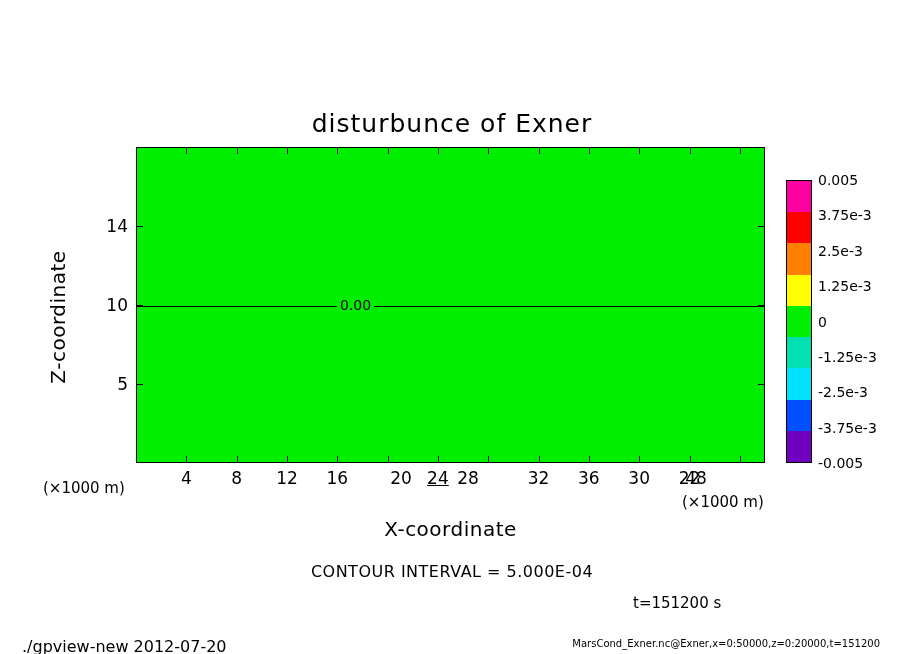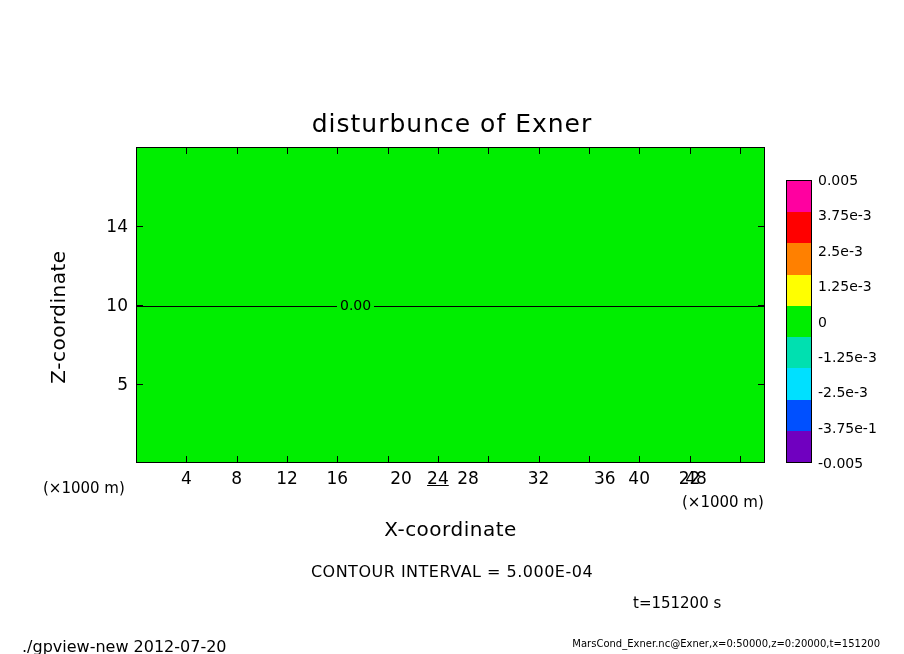--- a/index.html
+++ b/index.html
@@ -191,24 +191,24 @@
     <div class="tick-x-top" style="left: 437.92px; top: 147px;"></div>
     <div class="xlabel" style="left: 437.92px; text-decoration: underline;">24</div>
     <div class="tick-x-bottom" style="left: 488.24px; top: 456px;"></div>
     <div class="tick-x-top" style="left: 488.24px; top: 147px;"></div>
     <div class="xlabel" style="left: 468px;">28</div>
     <div class="tick-x-bottom" style="left: 538.56px; top: 456px;"></div>
     <div class="tick-x-top" style="left: 538.56px; top: 147px;"></div>
     <div class="xlabel" style="left: 538.56px;">32</div>
     <div class="tick-x-bottom" style="left: 588.88px; top: 456px;"></div>
     <div class="tick-x-top" style="left: 588.88px; top: 147px;"></div>
-    <div class="xlabel" style="left: 588.88px; margin-left: 16px;">36</div>
+    <div class="xlabel" style="left: 588.88px;">36</div>
     <div class="tick-x-bottom" style="left: 639.2px; top: 456px;"></div>
     <div class="tick-x-top" style="left: 639.2px; top: 147px;"></div>
-    <div class="xlabel" style="left: 639.2px;">40</div>
+    <div class="xlabel" style="left: 639.2px;">30</div>
     <div class="tick-x-bottom" style="left: 689.52px; top: 456px;"></div>
     <div class="tick-x-top" style="left: 689.52px; top: 147px;"></div>
     <div class="xlabel" style="left: 689.52px;">22</div>
     <div class="tick-x-bottom" style="left: 739.84px; top: 456px;"></div>
     <div class="tick-x-top" style="left: 739.84px; top: 147px;"></div>
     <div class="xlabel" style="left: 696px;">48</div>
     <div class="tick-y-left" style="left: 136px; top: 384px;"></div>
     <div class="tick-y-right" style="left: 758px; top: 384px;"></div>
     <div class="ylabel" style="top: 384px;">5</div>
     <div class="tick-y-left" style="left: 136px; top: 305px;"></div>
@@ -236,20 +236,20 @@
     <div class="cb-cell" style="height: 11.1111%; background: rgb(112, 0, 192);"></div>
   </div>
 <div id="colorbar-labels">
     <div class="cb-tick-label abs" style="top: 180px;">0.005</div>
     <div class="cb-tick-label abs" style="top: 215.375px;">3.75e-3</div>
     <div class="cb-tick-label abs" style="top: 250.75px;">2.5e-3</div>
     <div class="cb-tick-label abs" style="top: 286.125px;">1.25e-3</div>
     <div class="cb-tick-label abs" style="top: 321.5px;">0</div>
     <div class="cb-tick-label abs" style="top: 356.875px;">-1.25e-3</div>
     <div class="cb-tick-label abs" style="top: 392.25px;">-2.5e-3</div>
-    <div class="cb-tick-label abs" style="top: 427.625px;">-3.75e-1</div>
+    <div class="cb-tick-label abs" style="top: 427.625px;">-3.75e-3</div>
     <div class="cb-tick-label abs" style="top: 463px;">-0.005</div>
   </div>
 
 <div class="abs" id="contour-interval">CONTOUR INTERVAL = 5.000E-04</div>
 <div class="abs" id="time-label">t=151200 s</div>
 <div class="abs" id="credit-left">./gpview-new  2012-07-20</div>
 <div class="abs" id="credit-right">MarsCond_Exner.nc@Exner,x=0:50000,z=0:20000,t=151200</div>
 
 </body></html>

